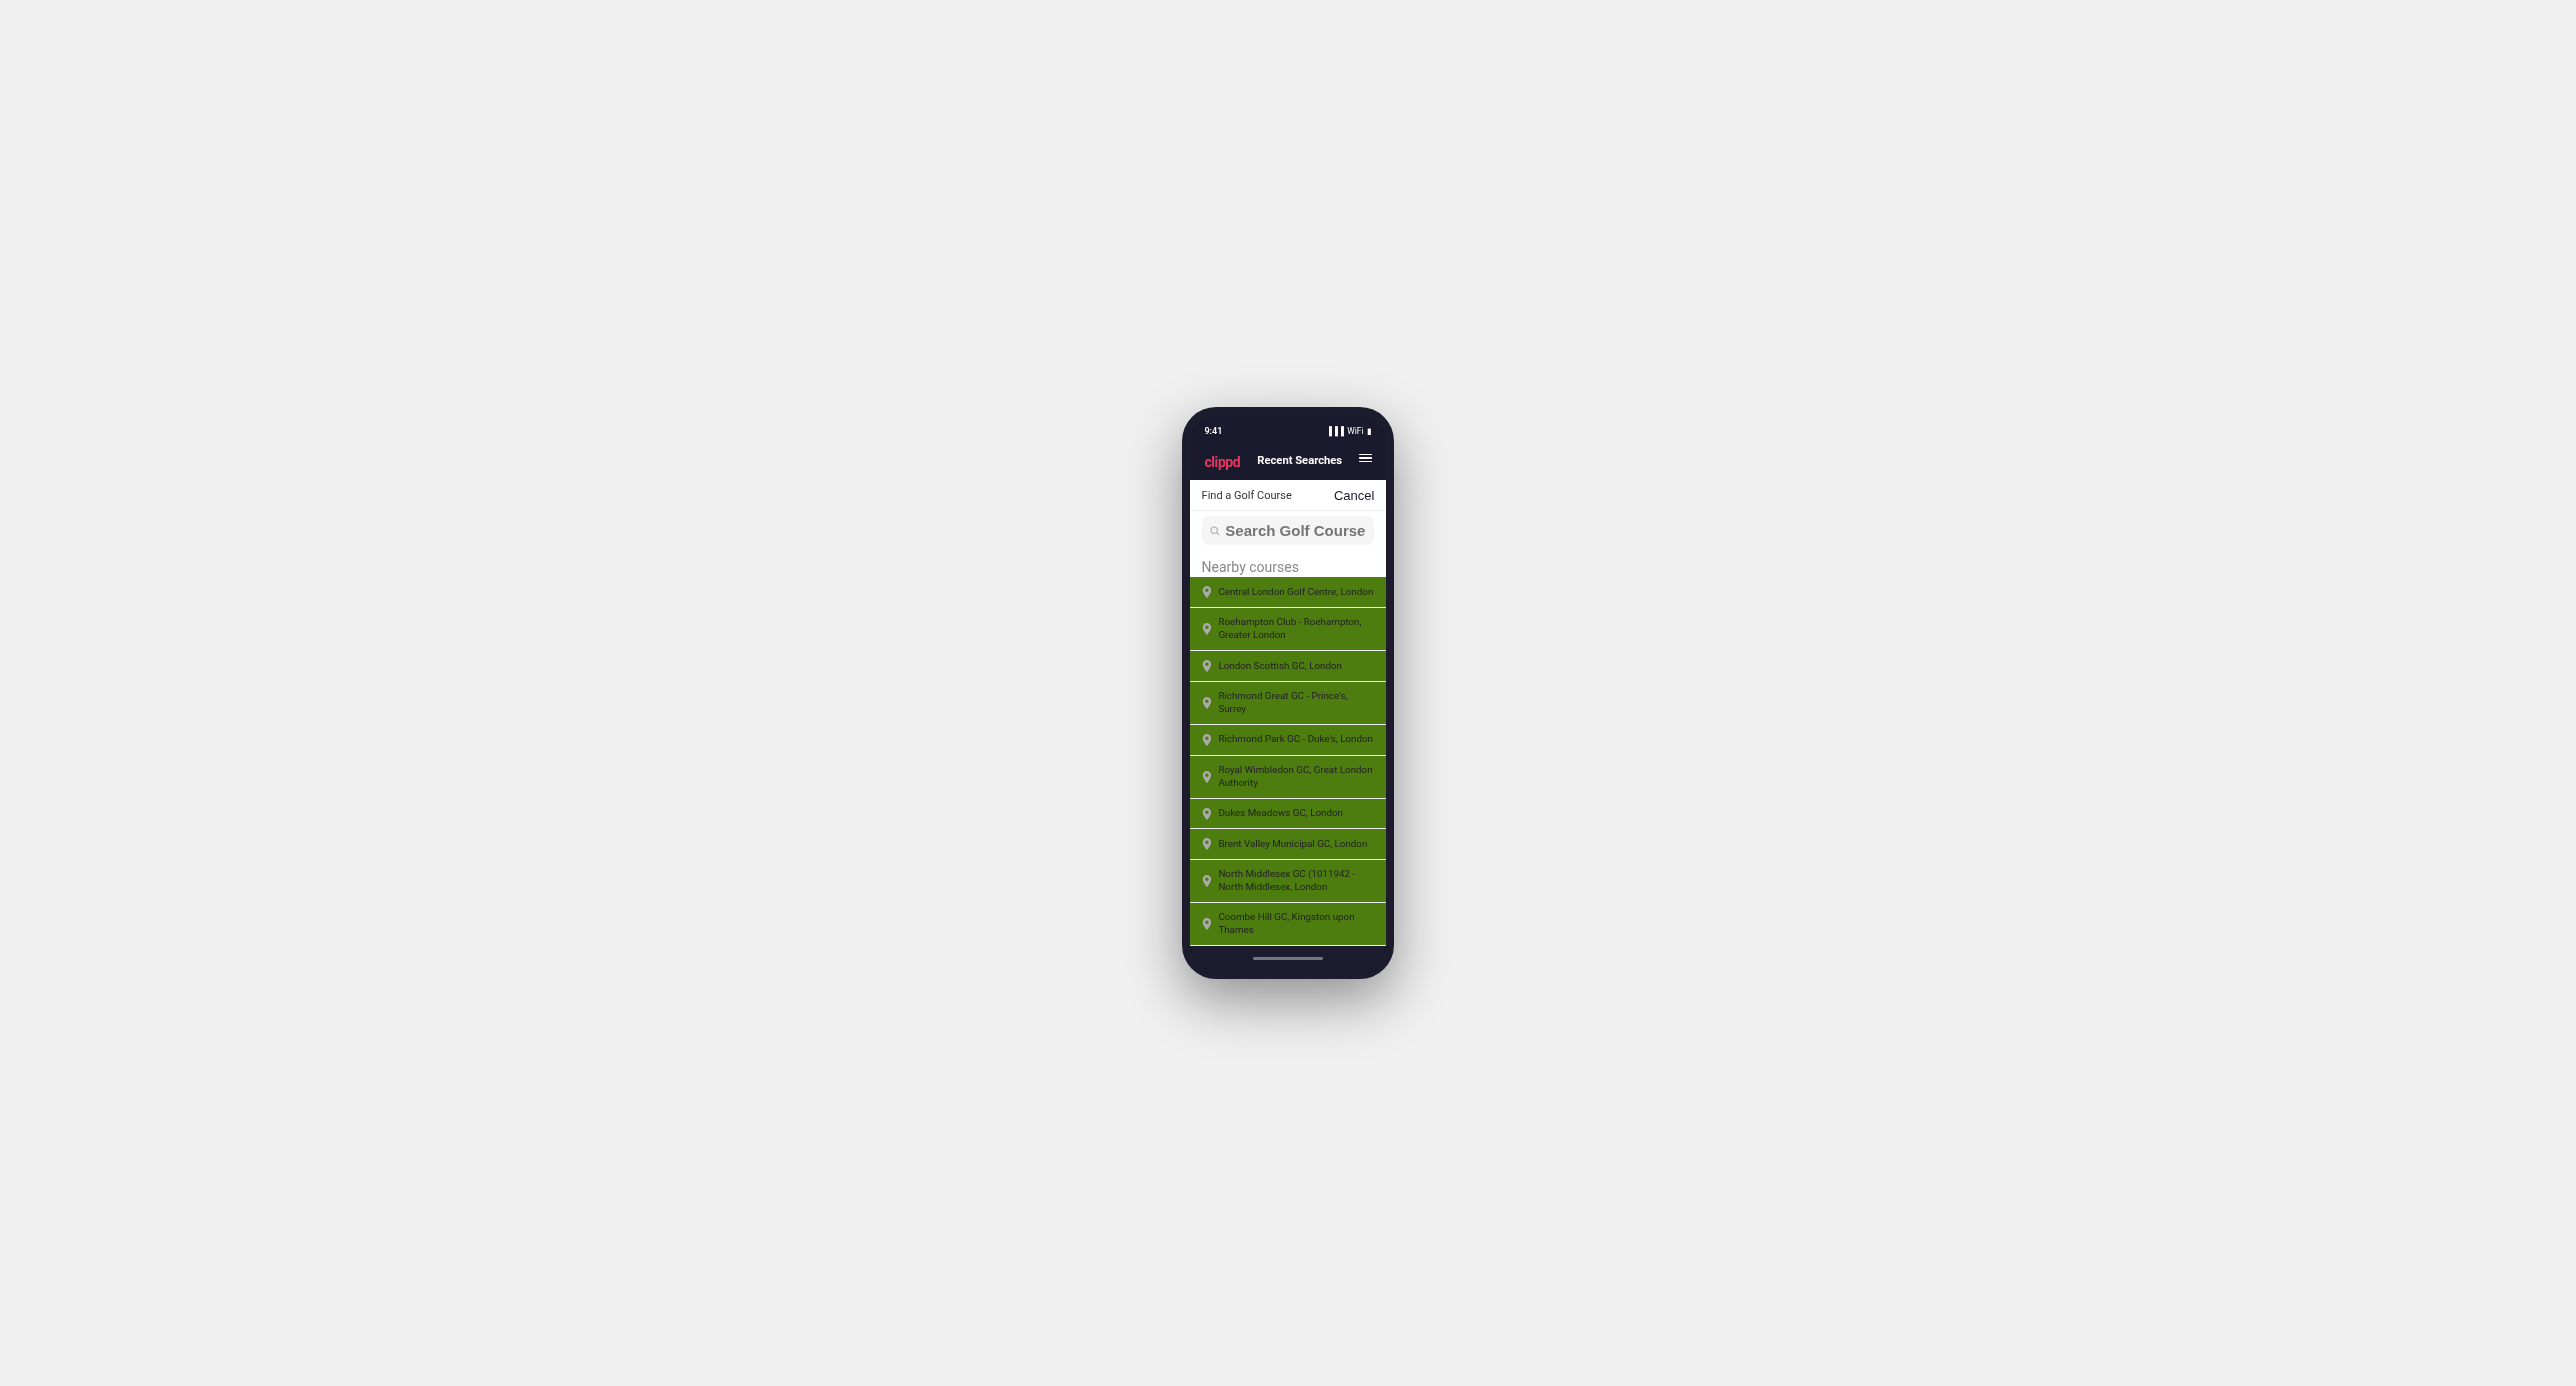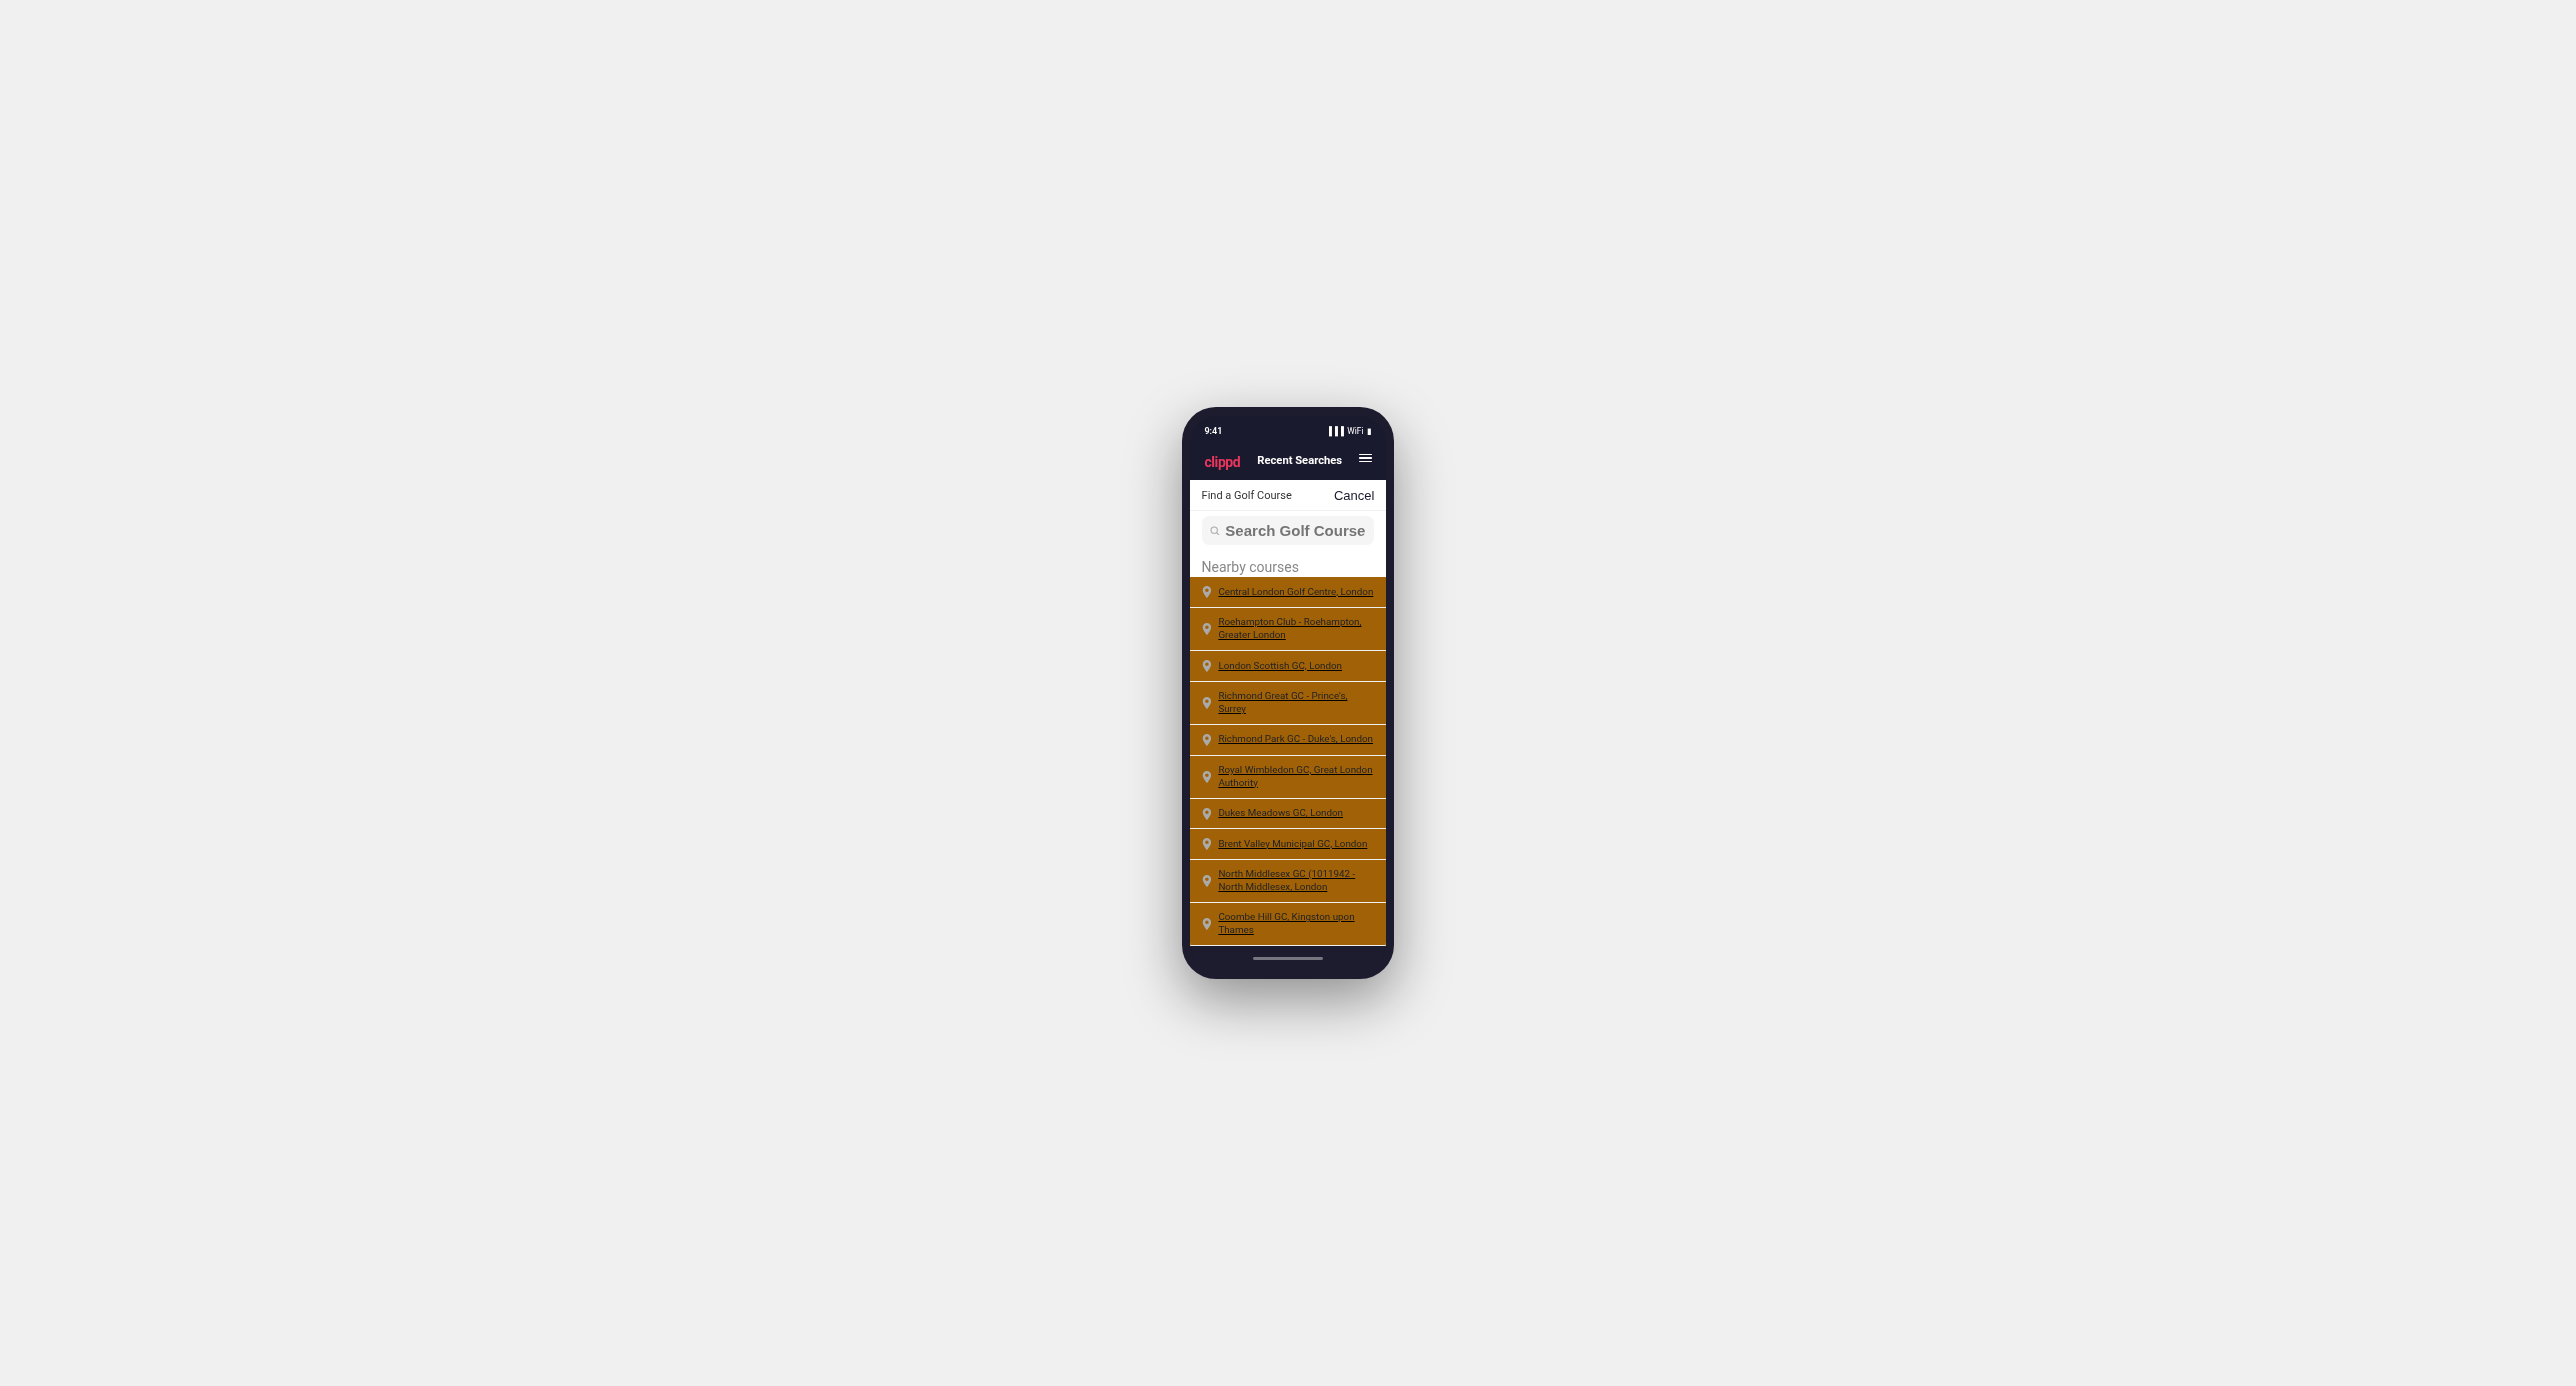--- a/index.html
+++ b/index.html
@@ -164,22 +164,21 @@
 
     .nearby-label {
       color: #888;
       font-size: 14px;
       padding: 5.6px 11.2px 2.8px;
       background: white;
       font-weight: 400;
     }
 
     .course-list {
-      background: #a16207;
-      text-decoration: underline;
+      background: #4d7c0f;
     }
 
     .course-item {
       display: flex;
       align-items: center;
       padding: 8.4px 11.2px;
       border-bottom: 0.7px solid #f0f0f0;
       cursor: pointer;
       gap: 7px;
     }

